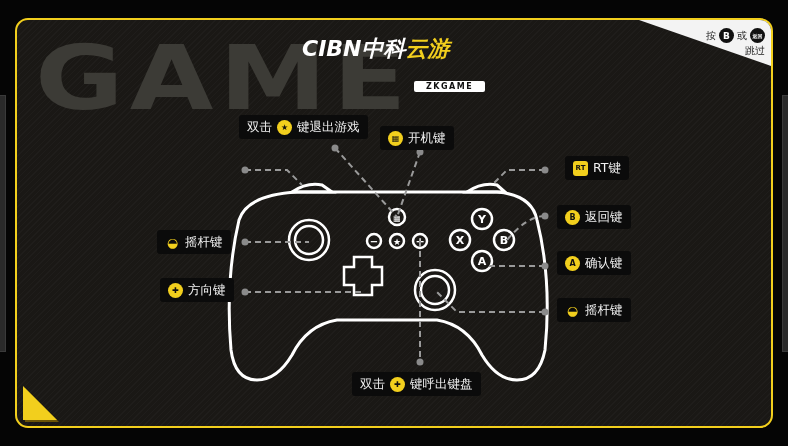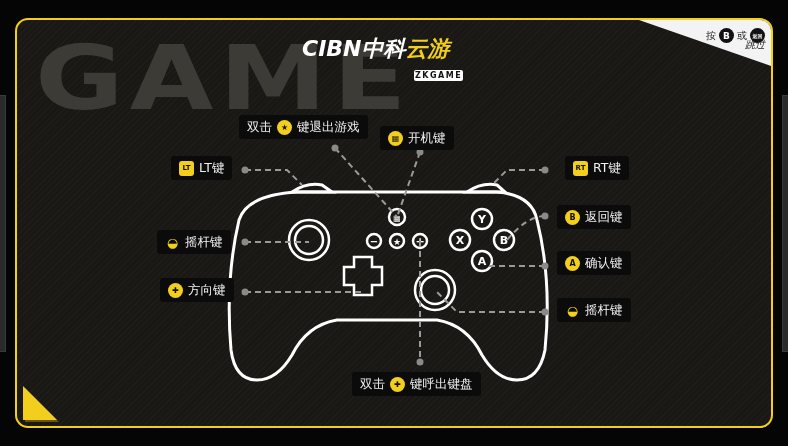--- a/index.html
+++ b/index.html
@@ -7,25 +7,25 @@
   .side-edge{position:absolute;top:95px;width:6px;height:255px;background:#2a2a2a;border:1px solid #3a3a3a;}
   .side-edge.left{left:-2px;}
   .side-edge.right{right:-2px;}
   .frame{position:absolute;left:15px;top:18px;width:754px;height:406px;border:2px solid #f2cf1d;border-radius:13px;overflow:hidden;
     background-color:#1a1815;
     background-image:repeating-linear-gradient(135deg, rgba(255,255,255,0.025) 0px, rgba(255,255,255,0.025) 1px, transparent 1px, transparent 4px);}
   .bg-word{position:absolute;left:18px;top:14px;font-family:"DejaVu Sans","Liberation Sans",sans-serif;font-weight:bold;font-size:108px;letter-spacing:6px;color:#3c3b36;line-height:1;transform:scaleY(0.82);transform-origin:top left;}
   .logo{position:absolute;left:285px;top:14px;width:200px;height:46px;}
   .logo-main{font-weight:bold;font-style:italic;font-size:22px;color:#fff;letter-spacing:0px;margin-top:16px;}
   .logo-main .y{color:#f2cf1d;}
-  .logo-sub{position:absolute;left:112px;top:36px;font-size:8px;font-weight:bold;letter-spacing:1.5px;background:#fff;color:#111;padding:0 1px;border-radius:2px;line-height:11px;}
+  .logo-sub{position:absolute;left:112px;top:47px;font-size:8px;font-weight:bold;letter-spacing:1.5px;background:#fff;color:#111;padding:0 12px;border-radius:2px;line-height:11px;}
   .skip{position:absolute;right:0;top:0;width:132px;height:46px;}
   .skip-bg{position:absolute;right:0;top:0;width:0;height:0;border-top:46px solid #f3f3f3;border-left:132px solid transparent;}
   .skip-line1{position:absolute;right:6px;top:8px;display:flex;align-items:center;gap:3px;font-size:10px;color:#222;}
-  .skip-line2{position:absolute;right:6px;top:18px;font-size:10px;color:#222;font-style:italic;}
+  .skip-line2{position:absolute;right:6px;top:24px;font-size:10px;color:#222;}
   .kb{display:inline-flex;align-items:center;justify-content:center;width:15px;height:15px;border-radius:50%;background:#111;color:#fff;font-size:9px;font-weight:bold;}
   .kb.small{font-size:5px;}
   .corner-tri{position:absolute;left:6px;bottom:6px;width:0;height:0;border-bottom:34px solid #f2cf1d;border-right:34px solid transparent;filter:drop-shadow(2px 2px 0 #6a5408);}
   .tag{position:absolute;display:flex;align-items:center;gap:5px;background:#0b0b0b;color:#f0f0f0;font-size:12.5px;height:24px;padding:0 8px;border-radius:3px;white-space:nowrap;}
   .ico{display:inline-flex;align-items:center;justify-content:center;width:15px;height:15px;border-radius:50%;background:#f2cf1d;color:#111;font-size:8px;font-weight:bold;flex:none;}
   .ico.sq{border-radius:3px;font-size:7px;}
   .ico.bowl{background:transparent;color:#f2cf1d;font-size:13px;}
   svg.ctrl{position:absolute;left:0;top:0;}
 </style>
 </head>
@@ -112,24 +112,20 @@
 
   <div class="tag" style="left:222px;top:95px;">
     <span>双击</span>
     <span class="ico">★</span>
     <span>键退出游戏</span>
   </div>
   <div class="tag" style="left:363px;top:106px;">
     <span class="ico">▦</span>
     <span>开机键</span>
   </div>
-  <div class="tag" style="left:154px;top:136px;">
-    <span class="ico sq">LT</span>
-    <span>LT键</span>
-  </div>
   <div class="tag" style="left:540px;top:136px;margin-left:8px;">
     <span class="ico sq">RT</span>
     <span>RT键</span>
   </div>
   <div class="tag" style="left:140px;top:210px;">
     <span class="ico bowl">◒</span>
     <span>摇杆键</span>
   </div>
   <div class="tag" style="left:143px;top:258px;">
     <span class="ico">✚</span>

